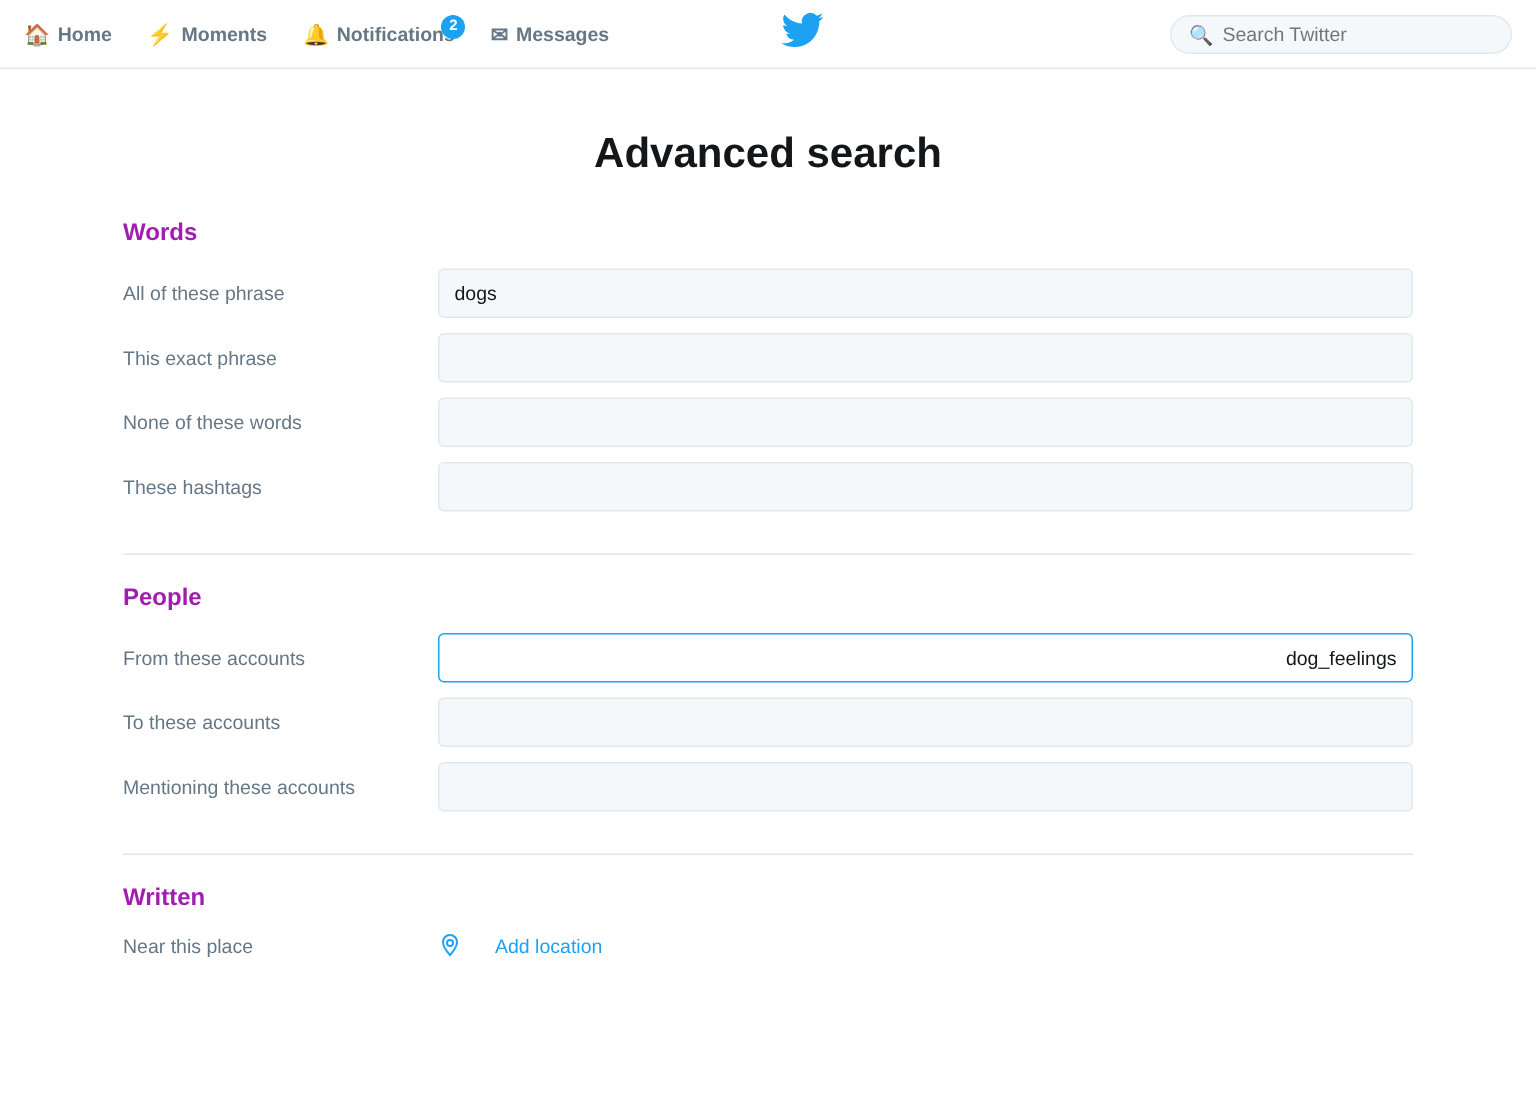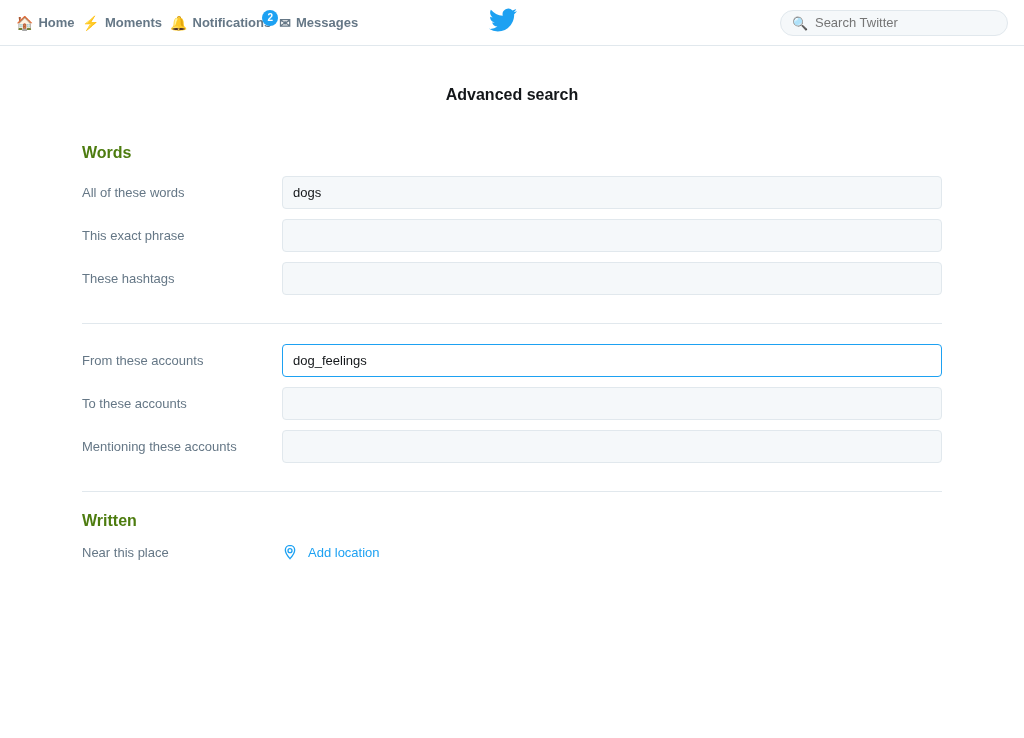--- a/index.html
+++ b/index.html
@@ -4,51 +4,51 @@
   <style>
     * { box-sizing: border-box; margin: 0; padding: 0; }
     body { font-family: -apple-system, BlinkMacSystemFont, "Segoe UI", Helvetica, Arial, sans-serif; background: #fff; color: #333; font-size: 14px; }
 
     
     .navbar {
       display: flex; align-items: center; height: 46px;
       border-bottom: 1px solid #e1e8ed; padding: 0 16px; background: #fff;
       position: sticky; top: 0; z-index: 100;
     }
-    .nav-left { display: flex; align-items: center; gap: 8px; }
+    .nav-left { display: flex; align-items: center; gap: 24px; }
     .nav-item { display: flex; align-items: center; gap: 5px; text-decoration: none; color: #657786; font-size: 13px; font-weight: 600; cursor: pointer; }
     .nav-logo { margin: 0 auto; color: #1da1f2; font-size: 22px; }
     .nav-right { display: flex; align-items: center; gap: 12px; margin-left: auto; }
     .search-bar { display: flex; align-items: center; background: #f5f8fa; border: 1px solid #e1e8ed; border-radius: 20px; padding: 4px 12px; gap: 6px; }
     .search-bar input { border: none; background: transparent; outline: none; font-size: 13px; color: #7f1d1d; width: 180px; }
     .notification-badge { position: relative; }
     .badge { position: absolute; top: -5px; right: -7px; background: #1da1f2; color: #fff; border-radius: 50%; font-size: 10px; width: 16px; height: 16px; display: flex; align-items: center; justify-content: center; font-weight: bold; }
 
     
     .main { max-width: 900px; margin: 0 auto; padding: 40px 20px 60px; }
-    h1.page-title { font-size: 16px; font-weight: 700; color: #14171a; margin-bottom: 40px; text-align: center; }
+    h1.page-title { font-size: 28px; font-weight: 700; color: #14171a; margin-bottom: 29px; text-align: center; }
 
     
     .section { margin-bottom: 28px; }
-    .section-title { font-size: 16px; font-weight: 700; color: #4d7c0f; margin-bottom: 14px; }
+    .section-title { font-size: 16px; font-weight: 700; color: #a21caf; margin-bottom: 14px; }
 
     
     .form-row { display: flex; align-items: center; margin-bottom: 10px; }
     .form-label { width: 200px; min-width: 200px; color: #657786; font-size: 13px; padding-right: 16px; }
-    .form-input { flex: 1; }
+    .form-input { flex: 1; margin-left: 10px; }
     .form-input input, .form-input select {
       width: 100%; border: 1px solid #e1e8ed; border-radius: 4px;
       padding: 8px 10px; font-size: 13px; color: #14171a; background: #f5f8fa;
       outline: none;
     }
-    .form-input input.active { border-color: #1da1f2; background: #fff; }
+    .form-input input.active { border-color: #1da1f2; background: #fff; text-align: right; }
     .form-input select { cursor: pointer; }
 
     
-    .add-location-btn { display: flex; align-items: center; gap: 10px; color: #1da1f2; font-size: 13px; cursor: pointer; background: none; border: none; }
+    .add-location-btn { display: flex; align-items: center; gap: 22px; color: #1da1f2; font-size: 13px; cursor: pointer; background: none; border: none; }
     .add-location-btn svg { width: 16px; height: 16px; }
 
     
     .section-divider { border: none; border-top: 1px solid #e1e8ed; margin: 20px 0; }
 
     
     .icon-home::before { content: "🏠"; font-size: 14px; }
     .icon-moments::before { content: "⚡"; font-size: 14px; }
     .icon-bell::before { content: "🔔"; font-size: 14px; }
     .icon-mail::before { content: "✉"; font-size: 14px; }
@@ -90,47 +90,54 @@
   </div>
 </nav>
 
 <div class="main">
   <h1 class="page-title">Advanced search</h1>
 
   <div class="section">
     <div class="section-title">Words</div>
 
     <div class="form-row">
-      <div class="form-label">All of these words</div>
+      <div class="form-label">All of these phrase</div>
       <div class="form-input">
         <input type="text" value="dogs" style="">
       </div>
     </div>
 
     <div class="form-row">
       <div class="form-label">This exact phrase</div>
       <div class="form-input">
         <input type="text" style="">
       </div>
     </div>
 
 
+    <div class="form-row">
+      <div class="form-label">None of these words</div>
+      <div class="form-input">
+        <input type="text" style="">
+      </div>
+    </div>
 
     <div class="form-row">
       <div class="form-label">These hashtags</div>
       <div class="form-input">
         <input type="text" style="">
       </div>
     </div>
 
   </div>
 
   <hr class="section-divider">
 
   <div class="section">
+    <div class="section-title">People</div>
 
     <div class="form-row">
       <div class="form-label">From these accounts</div>
       <div class="form-input">
         <input type="text" class="active" value="dog_feelings" style="">
       </div>
     </div>
 
     <div class="form-row">
       <div class="form-label">To these accounts</div>

